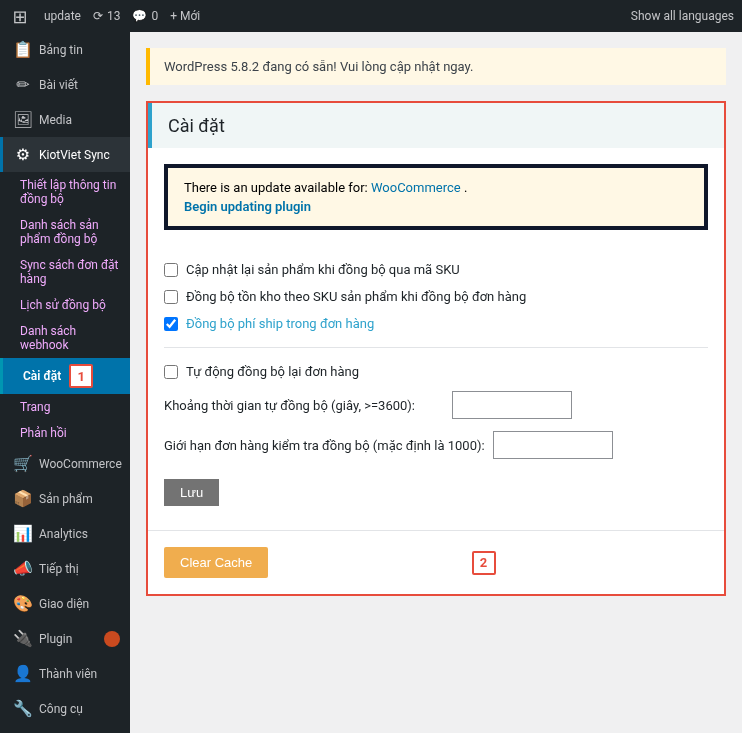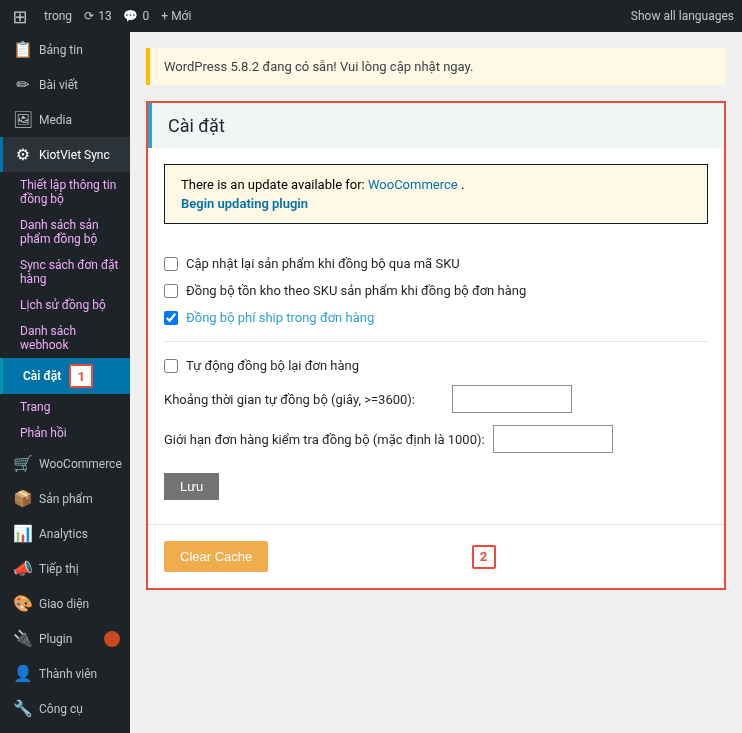--- a/index.html
+++ b/index.html
@@ -112,21 +112,21 @@
       border-left: 4px solid #2ea2cc;
       padding: 12px 16px;
       font-size: 18px;
       font-weight: 400;
       color: #1d2327;
       margin-bottom: 0;
     }
 
     
     .update-available {
-      border: 1px solid #0f172a;
+      border: 4px solid #0f172a;
       background: #fff8e5;
       padding: 12px 16px;
       margin: 16px;
       font-size: 13px;
     }
     .update-available .link { color: #0073aa; text-decoration: none; }
     .update-available .update-link {
       color: #0073aa;
       text-decoration: none;
       font-weight: 600;
@@ -218,21 +218,21 @@
       border-radius: 2px;
       margin-left: 8px;
     }
   </style>
 </head>
 <body>
 
 <div class="admin-bar">
   <div class="admin-bar-wp-logo">⊞</div>
   <div class="admin-bar-item">
-    <span>trong</span>
+    <span>update</span>
   </div>
   <div class="admin-bar-item">
     <span>⟳</span>
     <span>13</span>
   </div>
   <div class="admin-bar-item">
     <span>💬</span>
     <span>0</span>
   </div>
   <div class="admin-bar-item">

